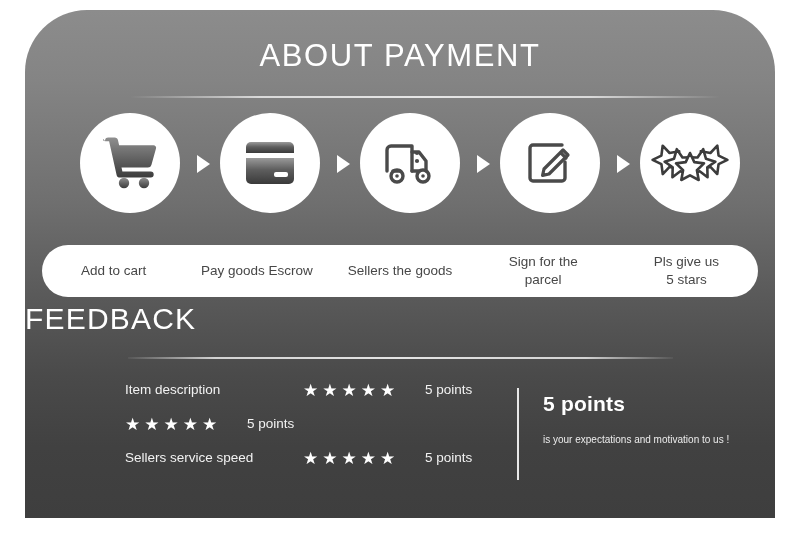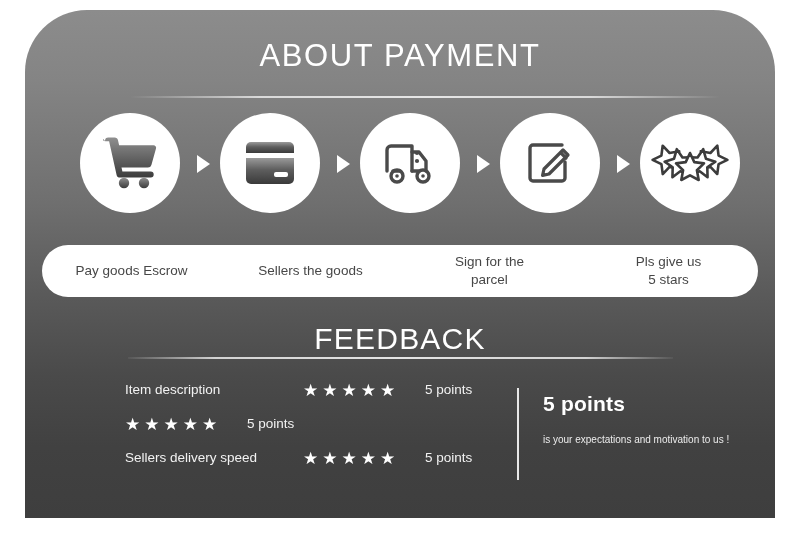--- a/index.html
+++ b/index.html
@@ -110,23 +110,23 @@
     font-size: 13.5px;
     line-height: 18px;
     padding: 0 4px;
     box-sizing: border-box;
   }
 
   
   .feedback-title {
     position: absolute;
     left: 0;
-    top: 312px;
+    top: 292px;
     width: 100%;
-    text-align: center;
+    text-align: left;
     color: #ffffff;
     font-size: 30px;
     letter-spacing: 1.2px;
     font-weight: 400;
     white-space: nowrap;
   }
   .feedback-rule {
     position: absolute;
     left: 103px;
     top: 347px;
@@ -291,20 +291,21 @@
             <path transform="translate(36,11) rotate(9 15 15)" d="M15 1 l4.3 9.1 l9.7 1.3 l-7.1 6.8 l1.8 9.8 l-8.7 -4.7 l-8.7 4.7 l1.8 -9.8 l-7.1 -6.8 l9.7 -1.3 z"></path>
             <path transform="translate(25,15)" d="M15 1 l4.3 9.1 l9.7 1.3 l-7.1 6.8 l1.8 9.8 l-8.7 -4.7 l-8.7 4.7 l1.8 -9.8 l-7.1 -6.8 l9.7 -1.3 z"></path>
           </g>
         </svg>
       </span>
     </div>
 
   </div>
 
   <div class="label-pill">
+    <div class="label-cell">Add to cart</div>
     <div class="label-cell">Pay goods Escrow</div>
     <div class="label-cell">Sellers the goods</div>
     <div class="label-cell">Sign for the<br>parcel</div>
     <div class="label-cell">Pls give us<br>5 stars</div>
   </div>
 
   <div class="feedback-title">FEEDBACK</div>
   <div class="feedback-rule"></div>
 
   <div class="ratings">
@@ -326,21 +327,21 @@
         <span class="star">★</span>
         <span class="star">★</span>
         <span class="star">★</span>
         <span class="star">★</span>
         <span class="star">★</span>
       </div>
       <div class="rating-points">5 points</div>
     </div>
 
     <div class="rating-row">
-      <div class="rating-label">Sellers delivery speed</div>
+      <div class="rating-label">Sellers service speed</div>
       <div class="rating-stars">
         <span class="star">★</span>
         <span class="star">★</span>
         <span class="star">★</span>
         <span class="star">★</span>
         <span class="star">★</span>
       </div>
       <div class="rating-points">5 points</div>
     </div>
 

